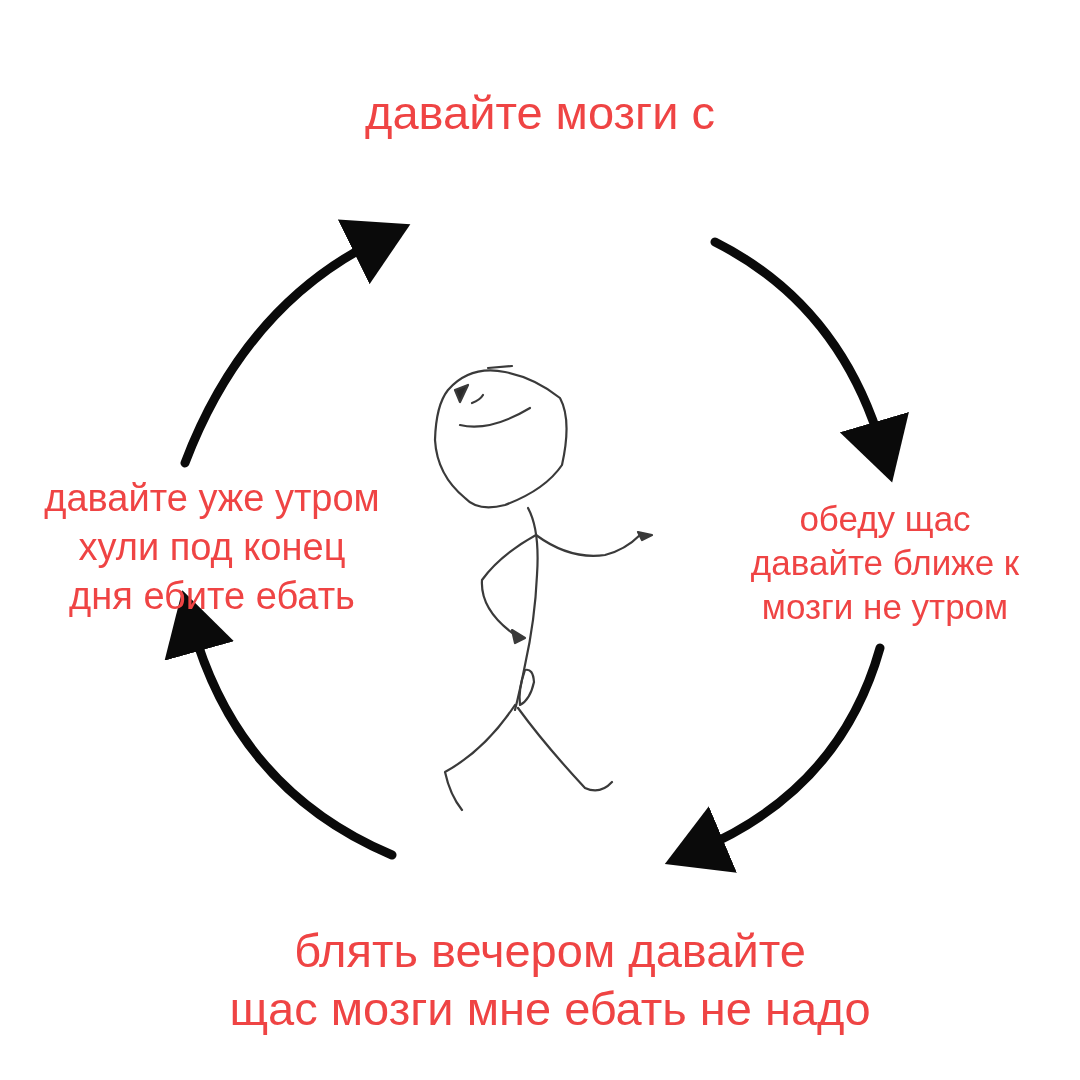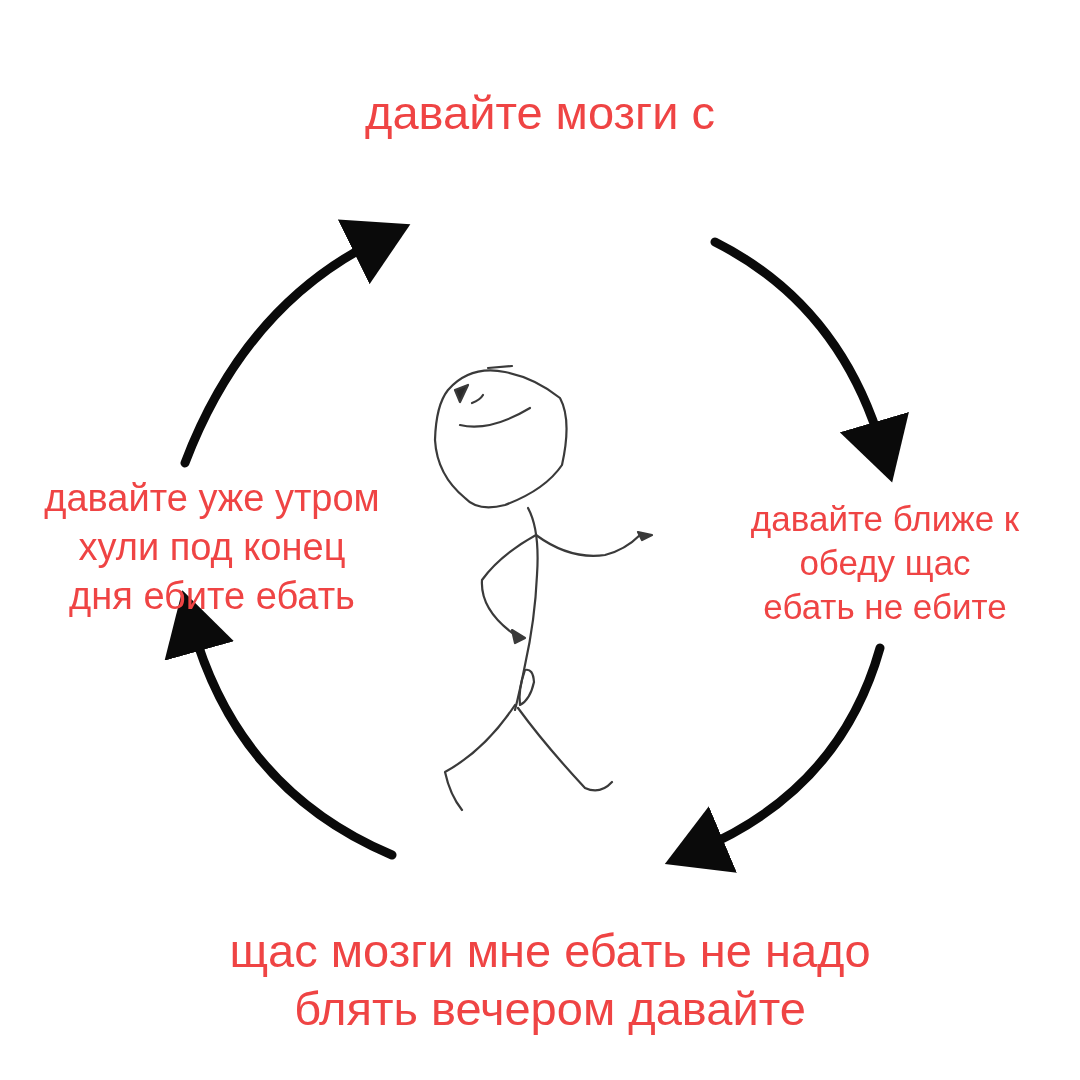--- a/index.html
+++ b/index.html
@@ -52,27 +52,27 @@
     <path d="M515,705 Q485,750 445,772 Q450,795 462,810"></path>
     <path d="M518,708 Q545,745 585,788 Q600,795 612,782"></path>
   </g>
 </svg>
 
 <div class="label" id="top">
   <span>давайте мозги с</span>
 </div>
 
 <div class="label" id="right">
+  <span>обеду щас</span>
   <span>давайте ближе к</span>
-  <span>обеду щас</span>
-  <span>ебать не ебите</span>
+  <span>мозги не утром</span>
 </div>
 
 <div class="label" id="left">
   <span>давайте уже утром</span>
   <span>хули под конец</span>
   <span>дня ебите ебать</span>
 </div>
 
 <div class="label" id="bottom">
+  <span>блять вечером давайте</span>
   <span>щас мозги мне ебать не надо</span>
-  <span>блять вечером давайте</span>
 </div>
 
 </body></html>

